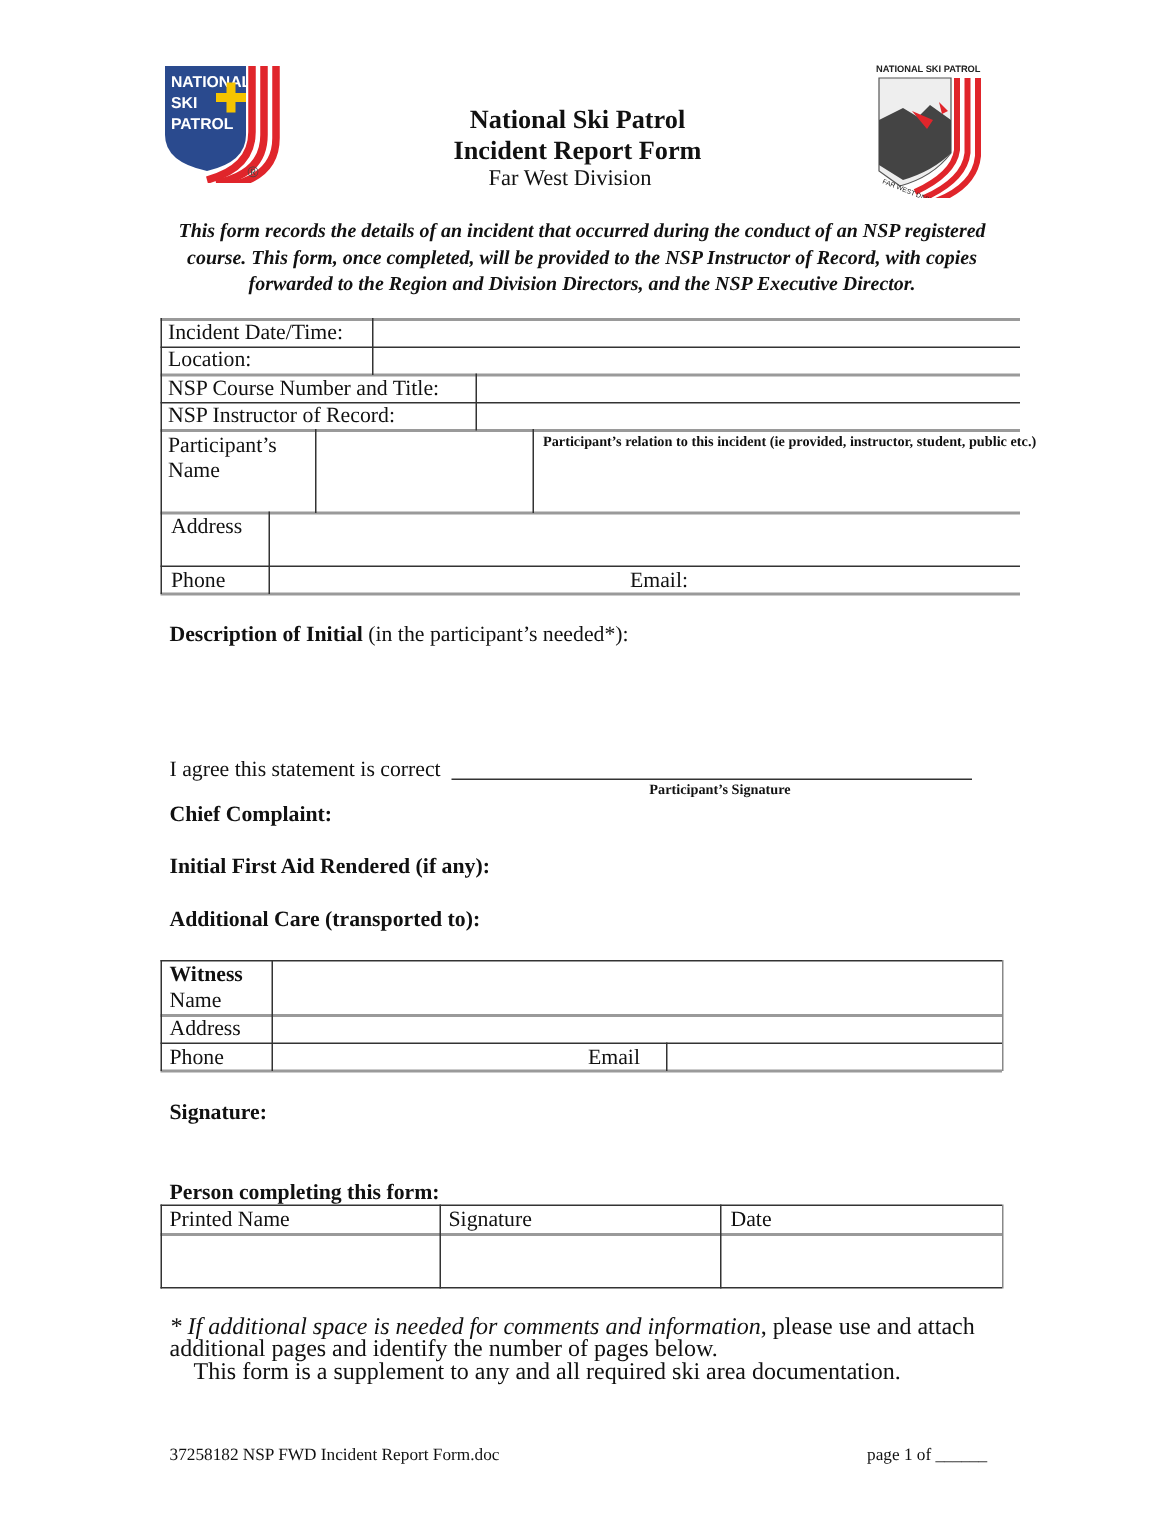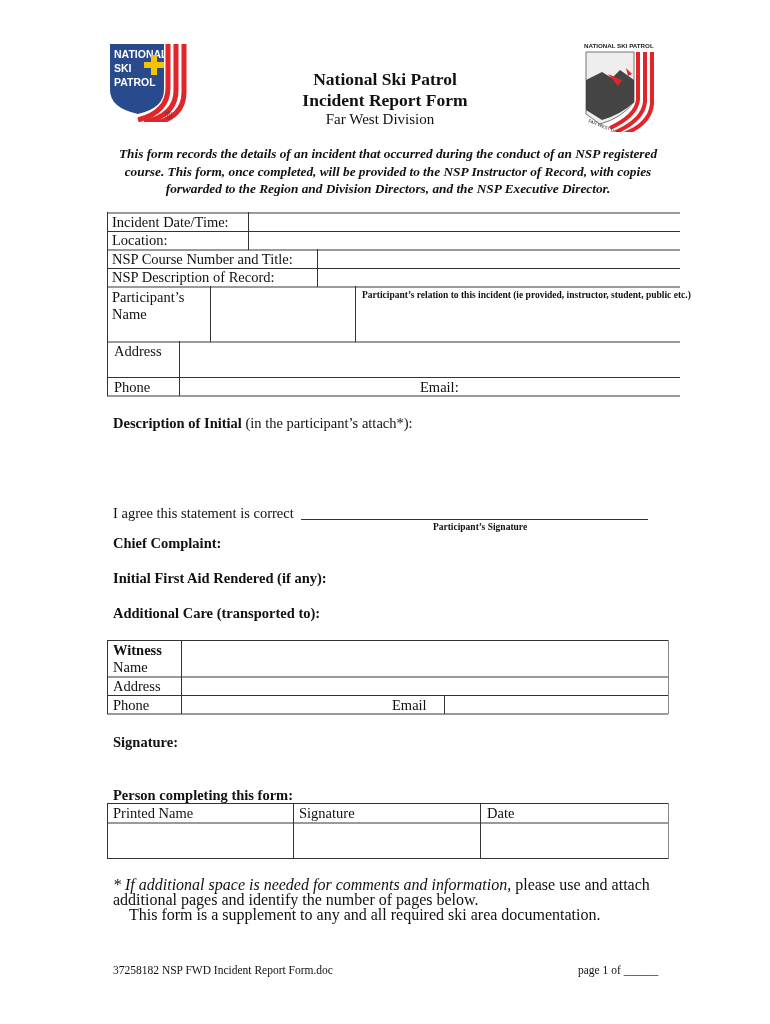--- a/index.html
+++ b/index.html
@@ -91,40 +91,40 @@
 
   <div class="lbl" style="left:112px; top:214px;">Incident Date/Time:</div>
   <div class="field" style="left:250px; top:213px; width:428px; height:17px;"></div>
 
   <div class="lbl" style="left:112px; top:232px;">Location:</div>
   <div class="field" style="left:250px; top:232px; width:428px; height:16px;"></div>
 
   <div class="lbl" style="left:112px; top:251px;">NSP Course Number and Title:</div>
   <div class="field" style="left:319px; top:250px; width:359px; height:17px;"></div>
 
-  <div class="lbl" style="left:112px; top:269px;">NSP Description of Record:</div>
+  <div class="lbl" style="left:112px; top:269px;">NSP Instructor of Record:</div>
   <div class="field" style="left:319px; top:269px; width:359px; height:16px;"></div>
 
   <div class="lbl" style="left:112px; top:289px;">Participant’s</div>
   <div class="lbl" style="left:112px; top:306px;">Name</div>
   <div class="field" style="left:212px; top:288px; width:142px; height:52px;"></div>
 
   <div class="small-b" style="left:362px; top:289px; width:330px;">Participant’s relation to this incident (ie provided, instructor, student, public etc.)</div>
   <div class="field" style="left:357px; top:314px; width:320px; height:26px;"></div>
 
   <div class="lbl" style="left:114px; top:343px;">Address</div>
   <div class="field" style="left:181px; top:343px; width:497px; height:33px;"></div>
 
   <div class="lbl" style="left:114px; top:379px;">Phone</div>
   <div class="field" style="left:181px; top:378px; width:220px; height:16px;"></div>
   <div class="lbl" style="left:420px; top:379px;">Email:</div>
   <div class="field" style="left:465px; top:378px; width:213px; height:16px;"></div>
 </div>
 
-<div class="sec" style="top:415px;"><b>Description of Initial</b><span> (in the participant’s attach*):</span></div>
+<div class="sec" style="top:415px;"><b>Description of Initial</b><span> (in the participant’s needed*):</span></div>
 <div class="field" style="left:113px; top:436px; width:555px; height:64px;"></div>
 
 <div class="sec" style="top:505px;">I agree this statement is correct</div>
 <div class="hl" style="left:301px; width:347px; top:519px;"></div>
 <div class="abs" style="left:330px; width:300px; top:522px; text-align:center; font-size:9.5px; font-weight:bold;">Participant’s Signature</div>
 
 <div class="sec" style="top:535px; font-weight:bold;">Chief Complaint:</div>
 <div class="sec" style="top:570px; font-weight:bold;">Initial First Aid Rendered (if any):</div>
 <div class="sec" style="top:605px; font-weight:bold;">Additional Care (transported to):</div>
 

